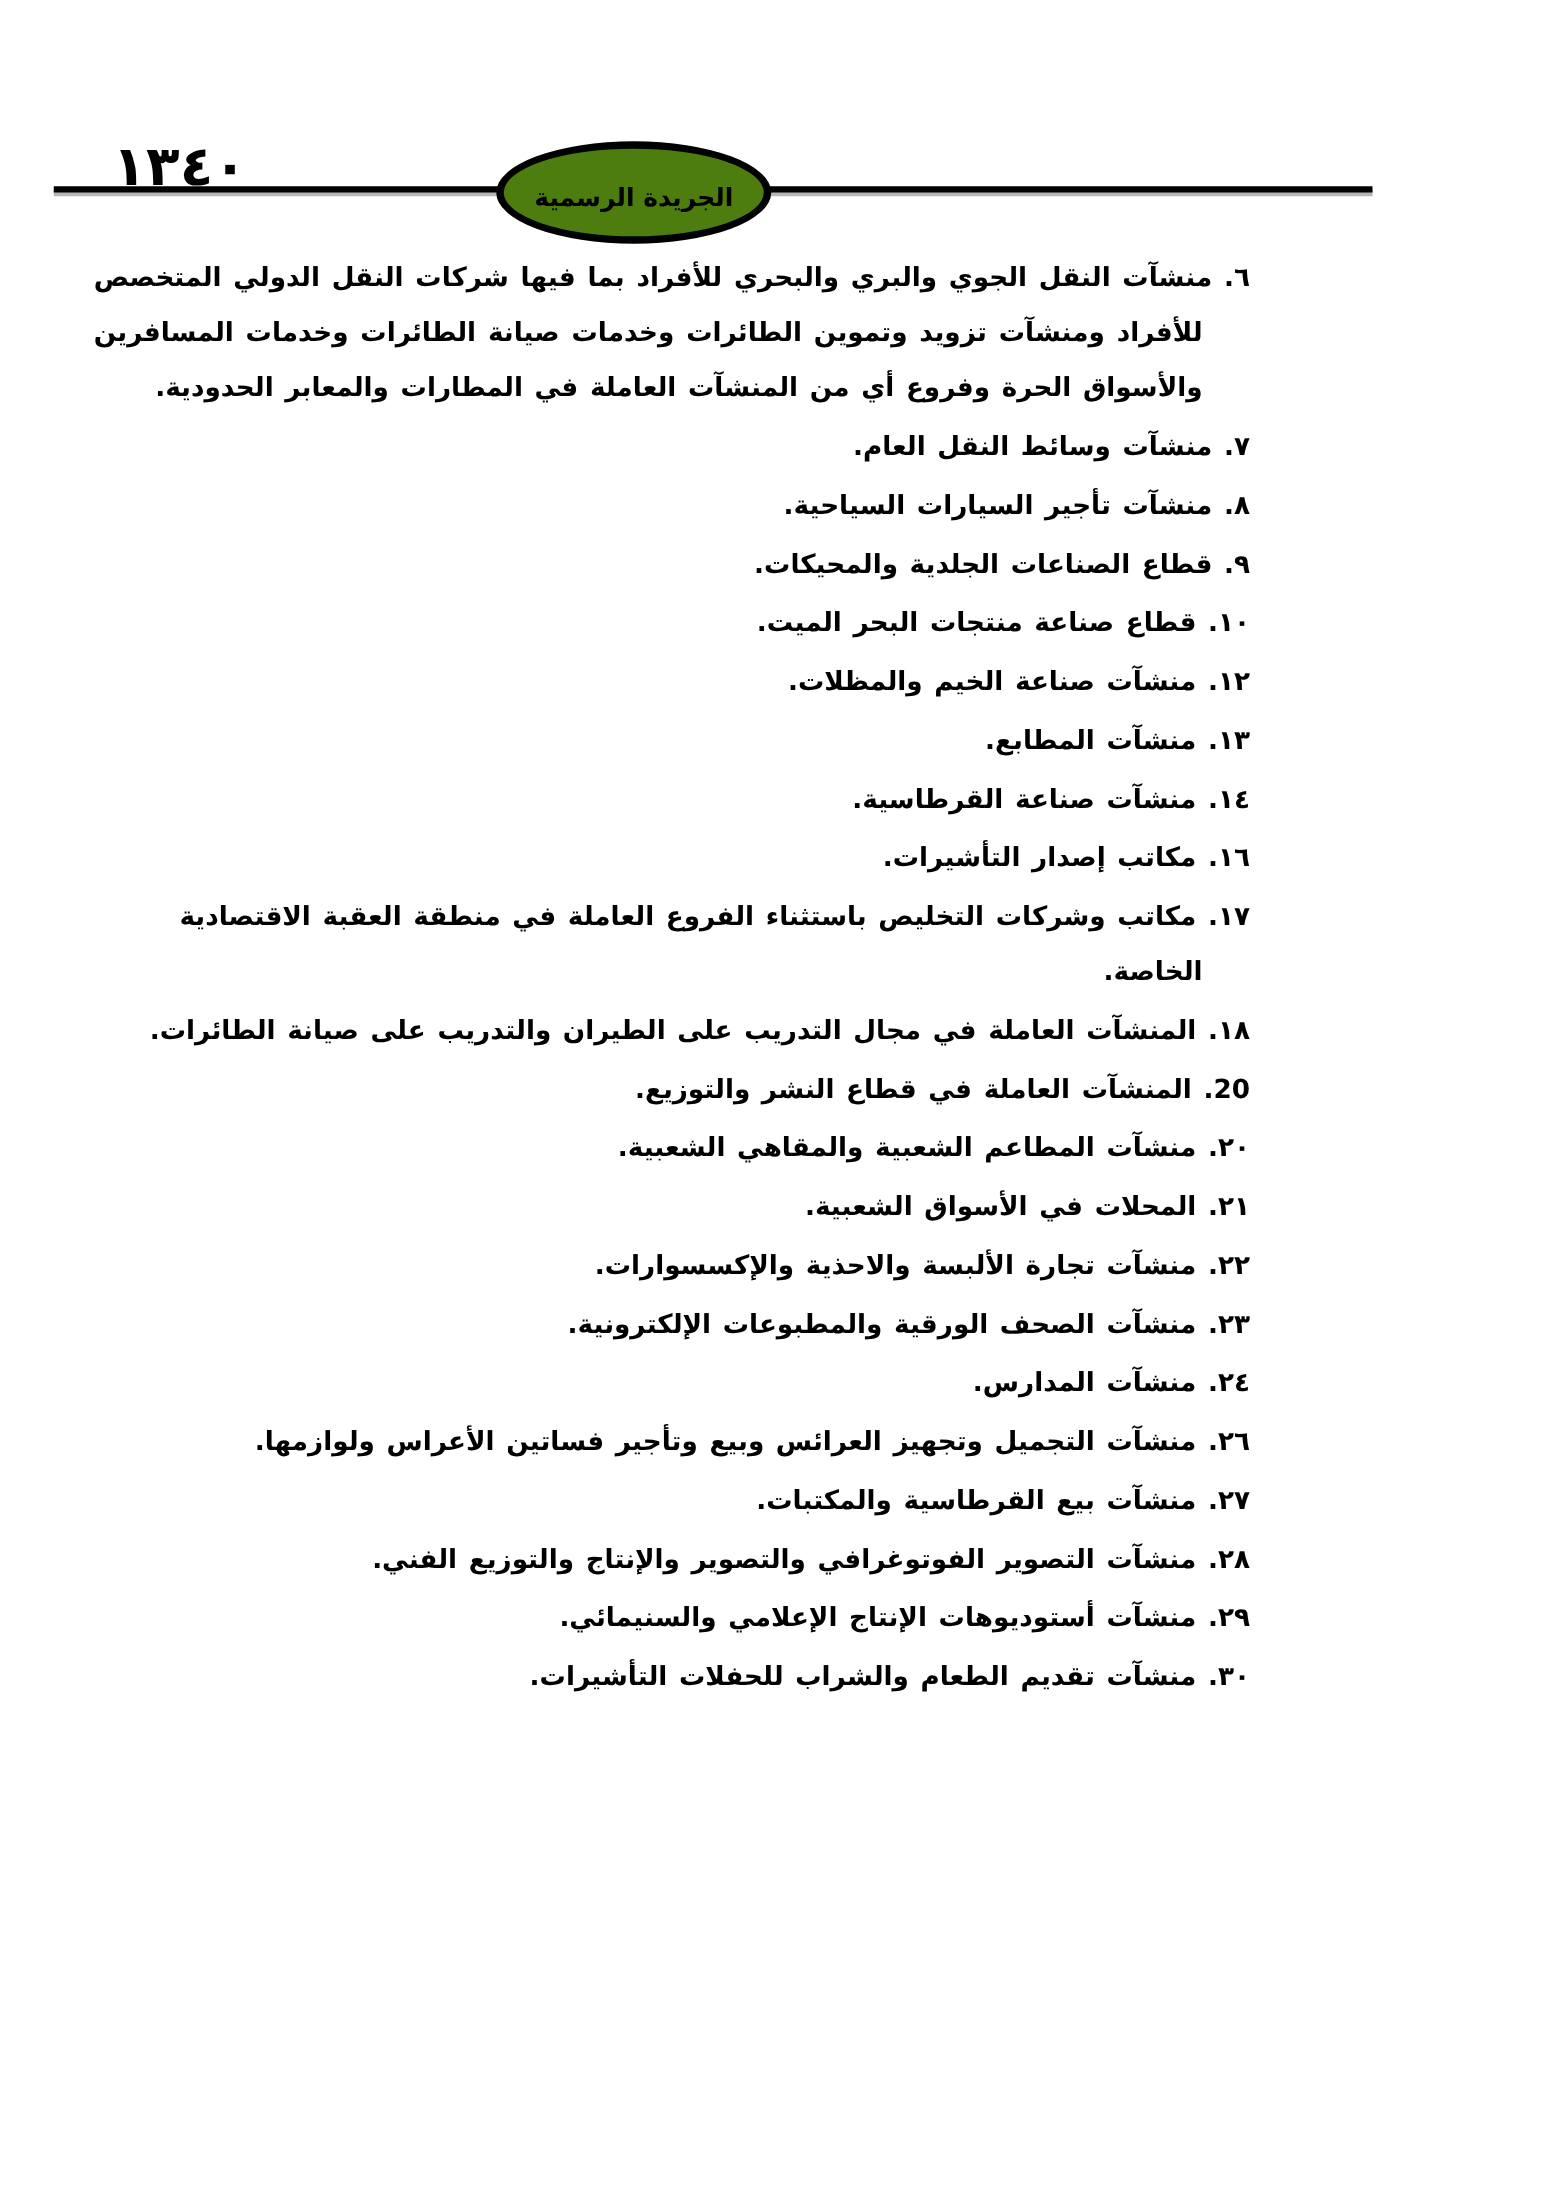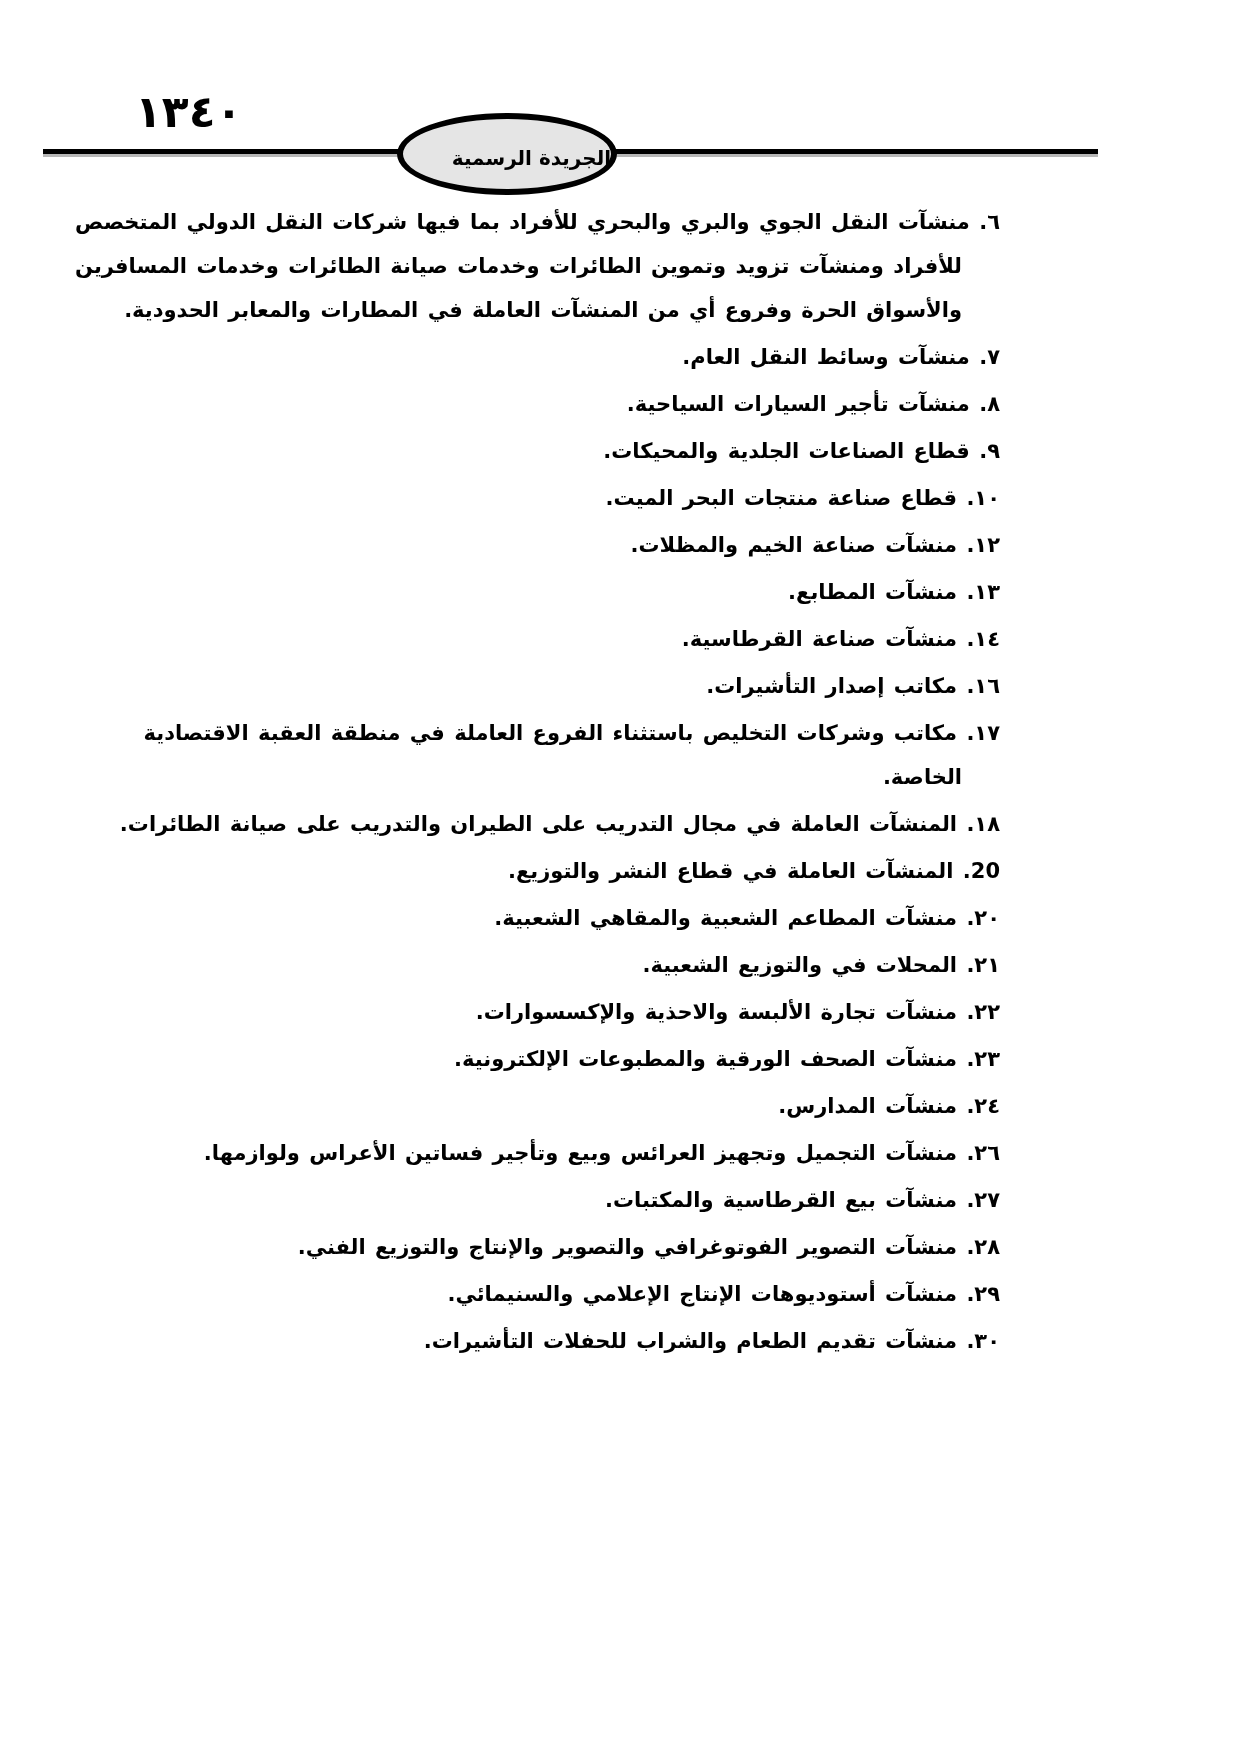--- a/index.html
+++ b/index.html
@@ -12,50 +12,49 @@
     height: 1755px;
     position: relative;
     font-family: "DejaVu Sans", sans-serif;
     color: #000000;
     overflow: hidden;
   }
 
   
   .page-number {
     position: absolute;
-    top: 90px;
+    top: 112px;
     left: 90px;
     font-size: 44px;
     font-weight: bold;
     letter-spacing: 2px;
     line-height: 1;
     direction: rtl;
-    margin-left: 45px;
   }
   .header-rule {
     position: absolute;
     top: 149px;
     left: 43px;
     width: 1055px;
     height: 5px;
     background: #000000;
     box-shadow: 0 3px 0 #b7b7b7;
   }
   .gazette-seal {
     position: absolute;
     top: 113px;
     left: 397px;
     width: 208px;
     height: 70px;
-    background: #e5e5e5;
+    background: #4d7c0f;
     border: 6px solid #000000;
     border-radius: 50%;
     display: flex;
     align-items: center;
-    justify-content: flex-start;
+    justify-content: center;
     z-index: 2;
   }
   .gazette-seal .seal-label {
     font-size: 20px;
     font-weight: bold;
     padding-top: 8px;
     white-space: nowrap;
     direction: rtl;
   }
 
@@ -100,21 +99,21 @@
     <div class="list-item"><span class="item-number">٩.</span> <span class="item-text">قطاع الصناعات الجلدية والمحيكات.</span></div>
     <div class="list-item"><span class="item-number">١٠.</span> <span class="item-text">قطاع صناعة منتجات البحر الميت.</span></div>
     <div class="list-item"><span class="item-number">١٢.</span> <span class="item-text">منشآت صناعة الخيم والمظلات.</span></div>
     <div class="list-item"><span class="item-number">١٣.</span> <span class="item-text">منشآت المطابع.</span></div>
     <div class="list-item"><span class="item-number">١٤.</span> <span class="item-text">منشآت صناعة القرطاسية.</span></div>
     <div class="list-item"><span class="item-number">١٦.</span> <span class="item-text">مكاتب إصدار التأشيرات.</span></div>
     <div class="list-item"><span class="item-number">١٧.</span> <span class="item-text">مكاتب وشركات التخليص باستثناء الفروع العاملة في منطقة العقبة الاقتصادية الخاصة.</span></div>
     <div class="list-item"><span class="item-number">١٨.</span> <span class="item-text">المنشآت العاملة في مجال التدريب على الطيران والتدريب على صيانة الطائرات.</span></div>
     <div class="list-item"><span class="item-number">20.</span> <span class="item-text">المنشآت العاملة في قطاع النشر والتوزيع.</span></div>
     <div class="list-item"><span class="item-number">٢٠.</span> <span class="item-text">منشآت المطاعم الشعبية والمقاهي الشعبية.</span></div>
-    <div class="list-item"><span class="item-number">٢١.</span> <span class="item-text">المحلات في والتوزيع الشعبية.</span></div>
+    <div class="list-item"><span class="item-number">٢١.</span> <span class="item-text">المحلات في الأسواق الشعبية.</span></div>
     <div class="list-item"><span class="item-number">٢٢.</span> <span class="item-text">منشآت تجارة الألبسة والاحذية والإكسسوارات.</span></div>
     <div class="list-item"><span class="item-number">٢٣.</span> <span class="item-text">منشآت الصحف الورقية والمطبوعات الإلكترونية.</span></div>
     <div class="list-item"><span class="item-number">٢٤.</span> <span class="item-text">منشآت المدارس.</span></div>
     <div class="list-item"><span class="item-number">٢٦.</span> <span class="item-text">منشآت التجميل وتجهيز العرائس وبيع وتأجير فساتين الأعراس ولوازمها.</span></div>
     <div class="list-item"><span class="item-number">٢٧.</span> <span class="item-text">منشآت بيع القرطاسية والمكتبات.</span></div>
     <div class="list-item"><span class="item-number">٢٨.</span> <span class="item-text">منشآت التصوير الفوتوغرافي والتصوير والإنتاج والتوزيع الفني.</span></div>
     <div class="list-item"><span class="item-number">٢٩.</span> <span class="item-text">منشآت أستوديوهات الإنتاج الإعلامي والسنيمائي.</span></div>
     <div class="list-item"><span class="item-number">٣٠.</span> <span class="item-text">منشآت تقديم الطعام والشراب للحفلات التأشيرات.</span></div>
   </div>
 

